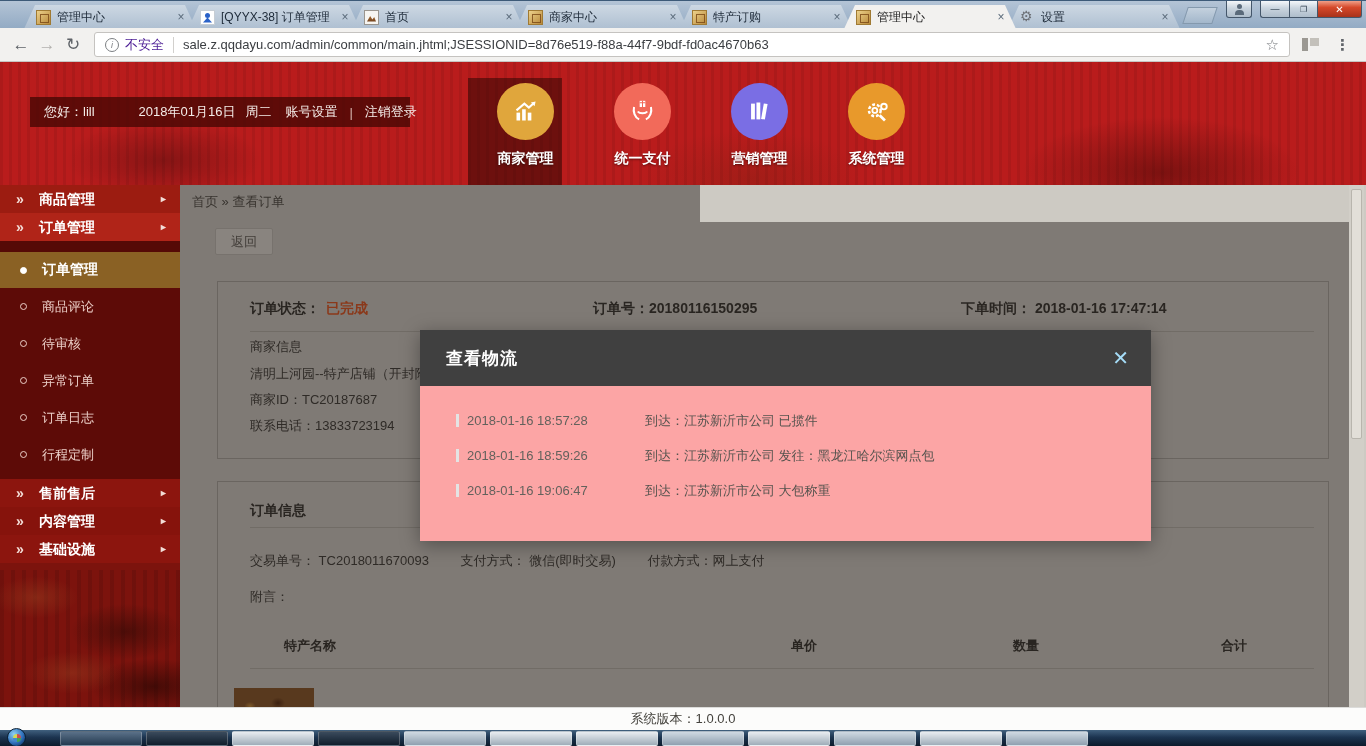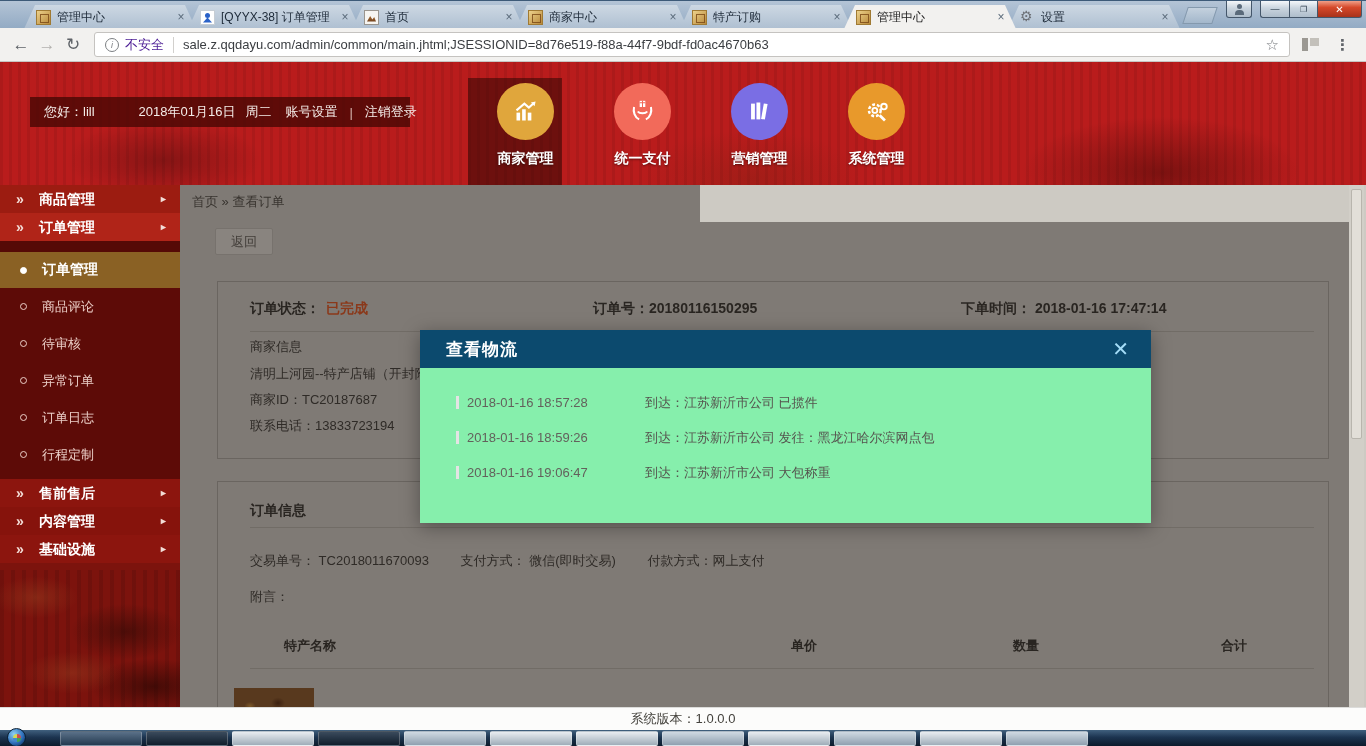--- a/index.html
+++ b/index.html
@@ -140,24 +140,24 @@
       radial-gradient(8px 6px at 35% 65%, #f0e2c8, transparent 70%),
       radial-gradient(10px 7px at 70% 75%, #6e3c1a, transparent 70%); }
   .dim { position:absolute; background:rgba(18,13,9,.42); z-index:10; }
   #dimA { left:0; top:0; width:520px; height:37px; }
   #dimB { left:0; top:37px; width:1169px; height:485px; }
   #pg-scrollbar { position:absolute; left:1169px; top:0; width:15px; height:522px; background:#d2cfc8; z-index:12; }
   #pg-thumbbar { position:absolute; left:2px; top:4px; width:11px; height:250px; background:#e2dfd8; border:1px solid #b8b5ad; border-radius:2px; }
 
   
   #modal { position:absolute; left:420px; top:330px; width:731px; z-index:20; box-shadow:0 4px 18px rgba(0,0,0,.35); }
-  #modal-head { height:38px; background:#0c4a6e; display:flex; align-items:center; padding:0 22px 0 26px;gap:10px; }
+  #modal-head { height:56px; background:#404040; display:flex; align-items:center; padding:0 22px 0 26px;gap:10px; }
   #modal-title { flex:1; color:#fff; font-size:17px; font-weight:bold; letter-spacing:1px; }
   #modal-close { color:#a5ddf8; font-size:20px; font-weight:bold; }
-  #modal-body { height:155px; background:#86efac; padding-top:17px; }
+  #modal-body { height:155px; background:#fca5a5; padding-top:17px; }
   .log-row { display:flex; align-items:center; height:35px; padding-left:36px; font-size:13px; }
   .log-row::before { content:""; width:3px; height:13px; background:#e4e4e4; margin-right:8px; }
   .log-time { width:178px; color:#63615c; }
   .log-status { color:#55534e; }
 
   
   #version-bar { position:absolute; left:0; top:707px; width:1366px; height:23px; background:#fcfcfb;
     border-top:1px solid #dcdcda; display:flex; align-items:center; justify-content:center; font-size:13px; color:#44423d; }
   #taskbar { position:absolute; left:0; top:730px; width:1366px; height:16px;
     background:linear-gradient(180deg,#40607e 0%,#1c3450 45%,#0c1b2c 100%); }

